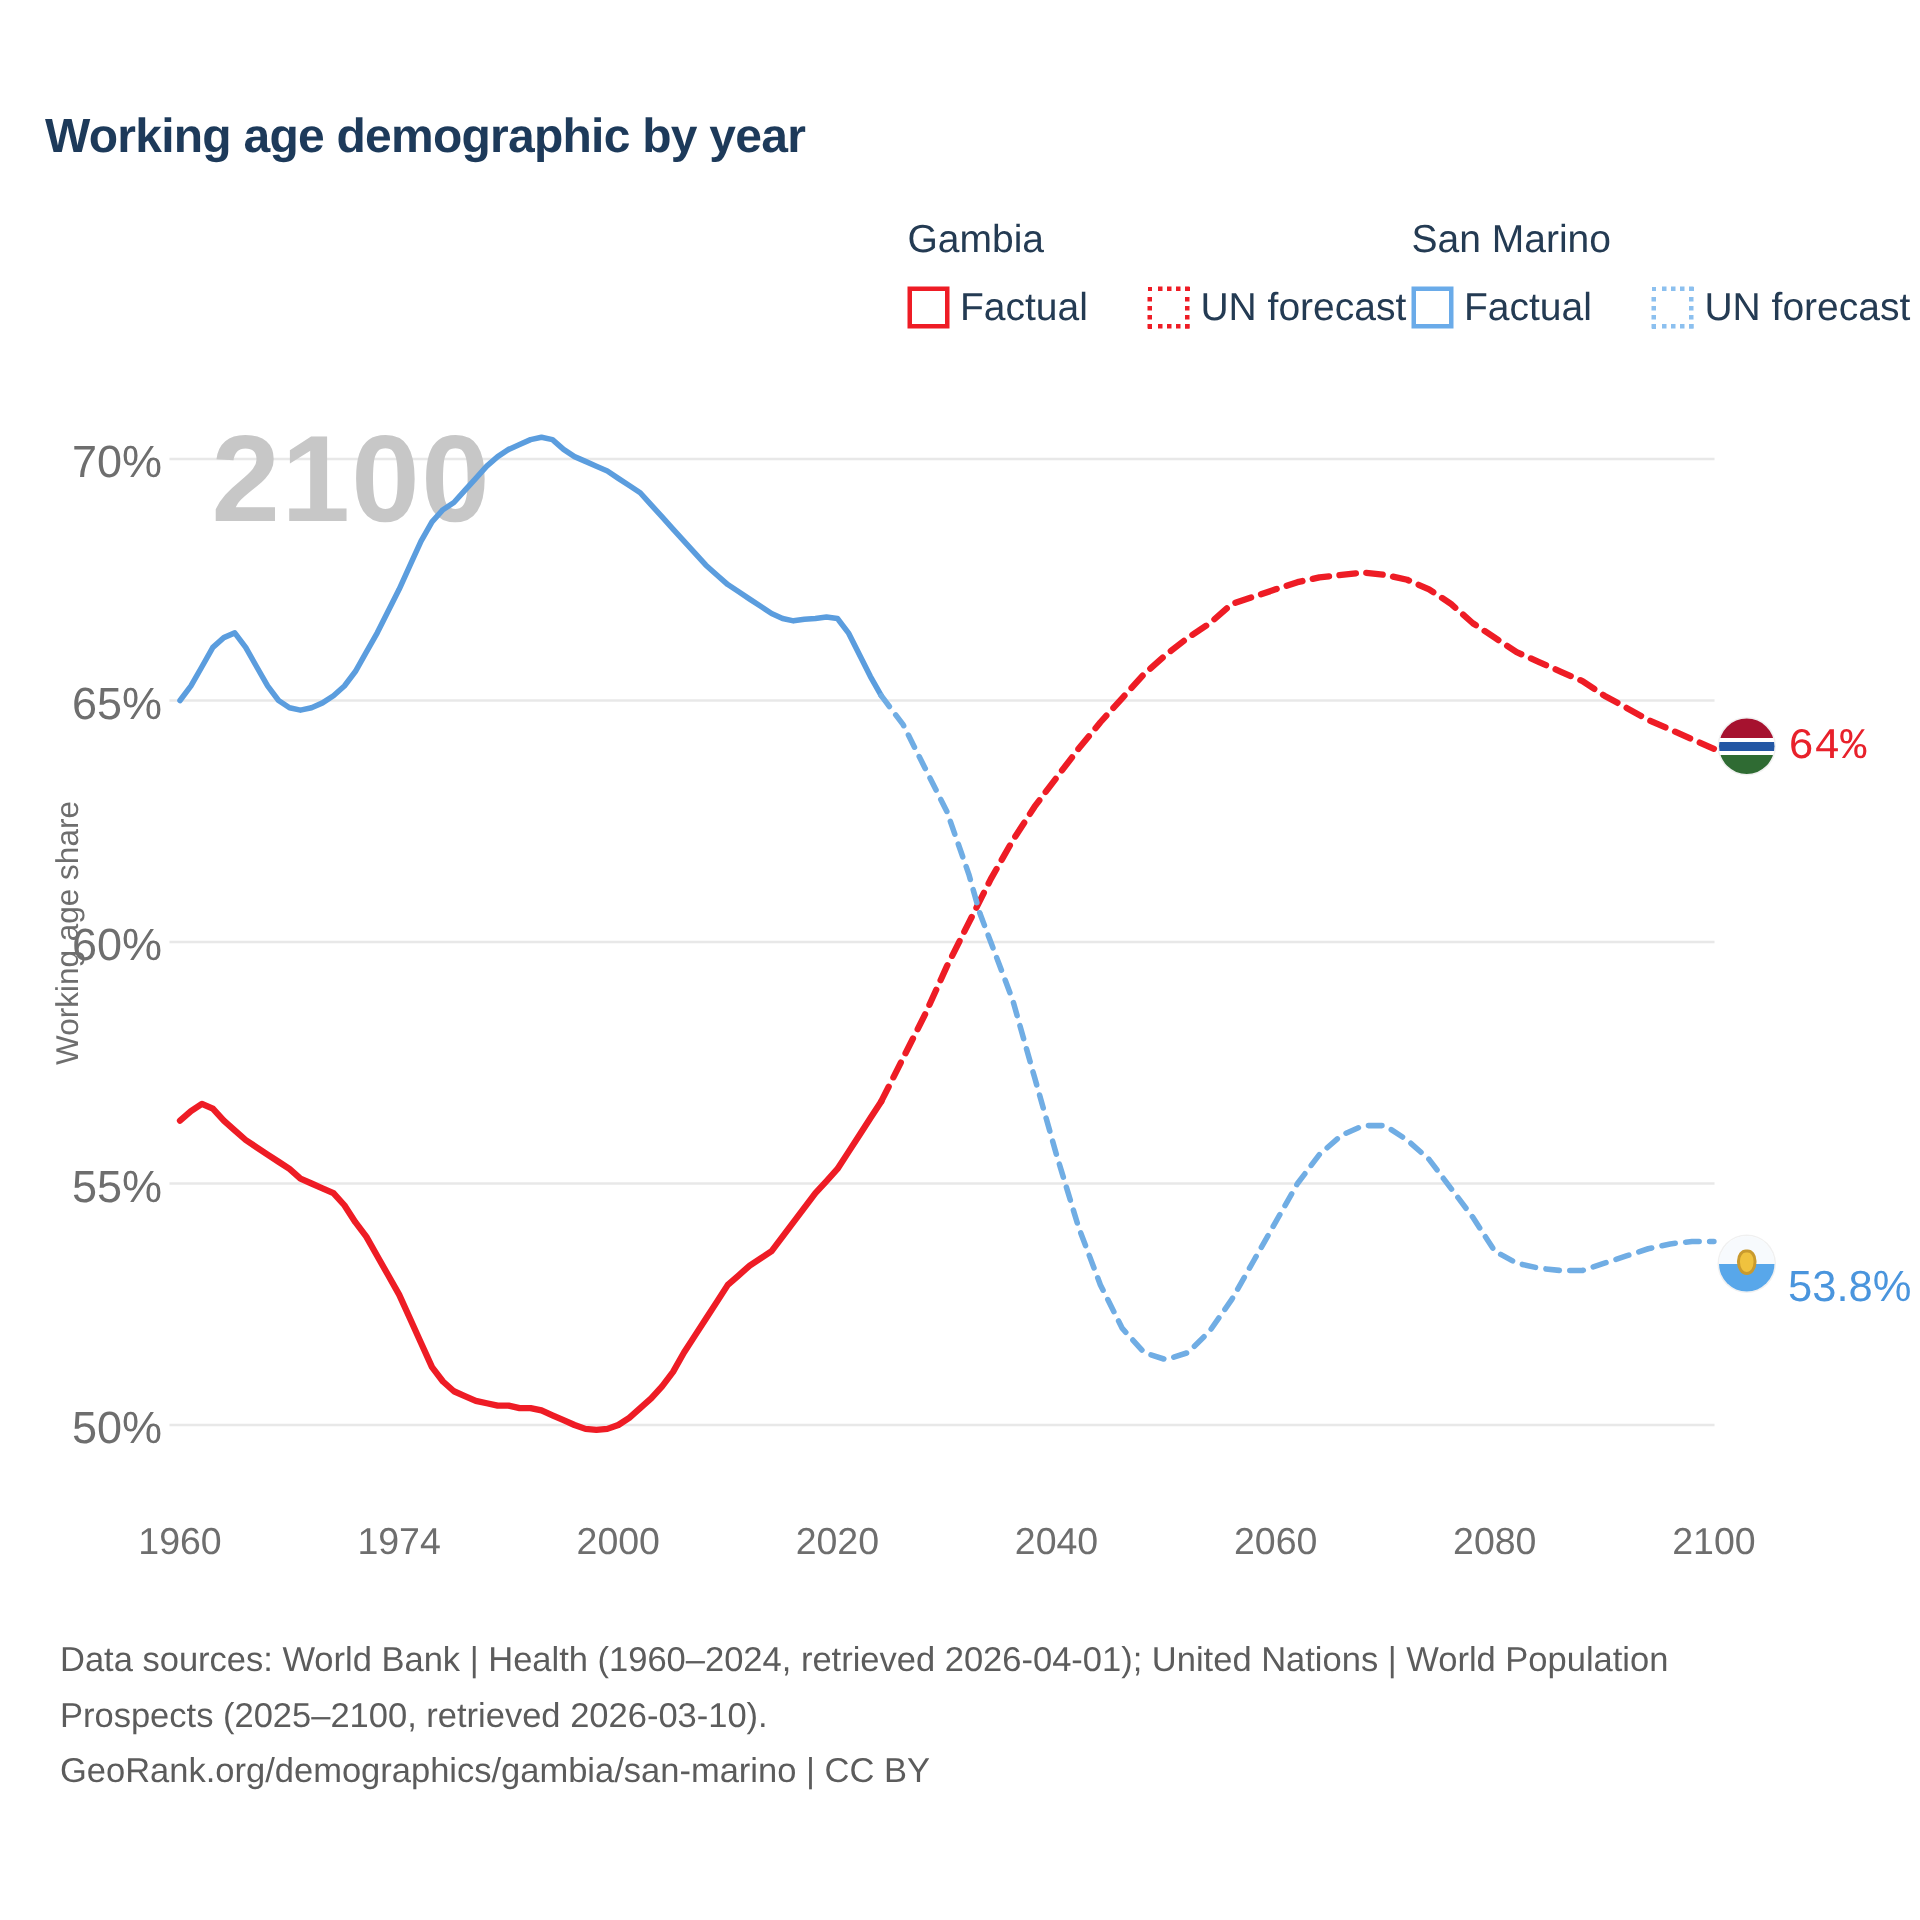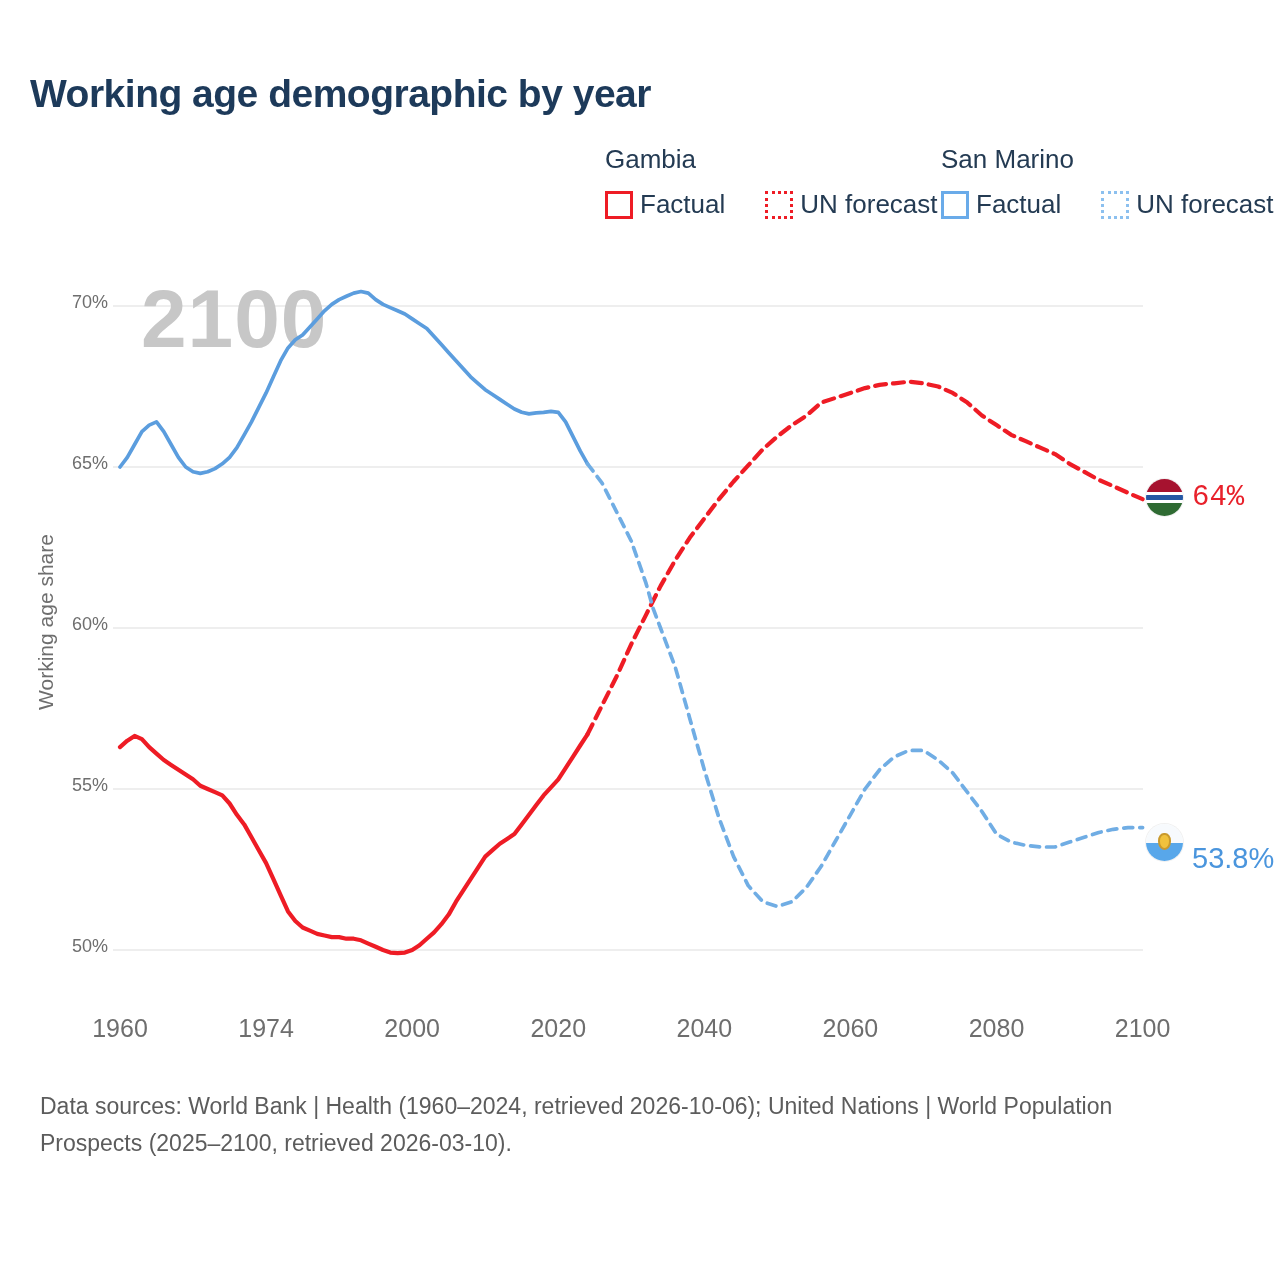--- a/index.html
+++ b/index.html
@@ -1,20 +1,20 @@
 <!DOCTYPE html>
 <html><head>
 <meta charset="utf-8">
 <style>
   html,body{margin:0;padding:0;background:#ffffff;}
   body{width:1280px;height:1280px;position:relative;overflow:hidden;
        font-family:"Liberation Sans","DejaVu Sans",sans-serif;}
   .card{position:absolute;inset:0;background:#fff;}
 
-  .title{position:absolute;left:30px;top:72px;font-size:39px;font-weight:700;
+  .title{position:absolute;left:30px;top:72px;font-size:32px;font-weight:700;
          letter-spacing:-0.5px;color:#1d3a5a;white-space:nowrap;}
 
   .legend{position:absolute;top:144px;left:605px;width:660px;}
   .legend-group{position:absolute;top:0;}
   .legend-group.g0{left:0;}
   .legend-group.g1{left:336px;}
   .legend-name{font-size:26px;color:#243b53;margin-bottom:14px;white-space:nowrap;}
   .legend-items{display:flex;align-items:center;gap:40px;}
   .legend-item{display:flex;align-items:center;gap:7px;}
   .legend-label{font-size:26px;color:#243b53;white-space:nowrap;}
@@ -27,21 +27,21 @@
   #chart-svg{position:absolute;left:0;top:0;}
   .grid{stroke:#e8e8e8;stroke-width:1.6;}
   .wm{font-family:"Liberation Sans","DejaVu Sans",sans-serif;font-weight:700;
       font-size:82px;fill:#c7c7c7;letter-spacing:1px;}
   .line{fill:none;stroke-linejoin:round;stroke-linecap:round;}
   .red-line{stroke:#ee1c25;stroke-width:4.2;}
   .red-line.dash{stroke-dasharray:11 7;}
   .blue-line{stroke:#5b9dde;stroke-width:3.7;}
   .blue-line.dash{stroke:#70ade4;stroke-dasharray:9 7;}
 
-  .ytick{position:absolute;left:34px;width:74px;text-align:right;font-size:18px;
+  .ytick{position:absolute;left:34px;width:74px;text-align:right;font-size:30px;
          color:#6e6e6e;white-space:nowrap;}
   .xtick{position:absolute;width:100px;text-align:center;top:1014px;font-size:25px;
          color:#6e6e6e;}
   .y-title{position:absolute;left:46px;top:622px;transform:translate(-50%,-50%) rotate(-90deg);
            font-size:21px;color:#6e6e6e;white-space:nowrap;}
 
   .end-label{position:absolute;display:flex;align-items:center;gap:9px;}
   .end-label.gambia{left:1146px;top:479px;font-family:Liberation Mono, monospace;}
   .end-label.sanmarino{left:1146px;top:809px;}
   .end-value{font-size:29px;white-space:nowrap;}
@@ -131,16 +131,17 @@
   <div class="end-label gambia">
     <span class="flag gambia-flag"></span>
     <span class="end-value red">64%</span>
   </div>
   <div class="end-label sanmarino">
     <span class="flag sanmarino-flag"></span>
     <span class="end-value blue">53.8%</span>
   </div>
 
   <div class="footer">
-    <p>Data sources: World Bank | Health (1960–2024, retrieved 2026-10-06); United Nations | World Population Prospects (2025–2100, retrieved 2026-03-10).</p>
+    <p>Data sources: World Bank | Health (1960–2024, retrieved 2026-04-01); United Nations | World Population Prospects (2025–2100, retrieved 2026-03-10).</p>
+    <p>GeoRank.org/demographics/gambia/san-marino | CC BY</p>
   </div>
 
 </div>
 
 </body></html>

